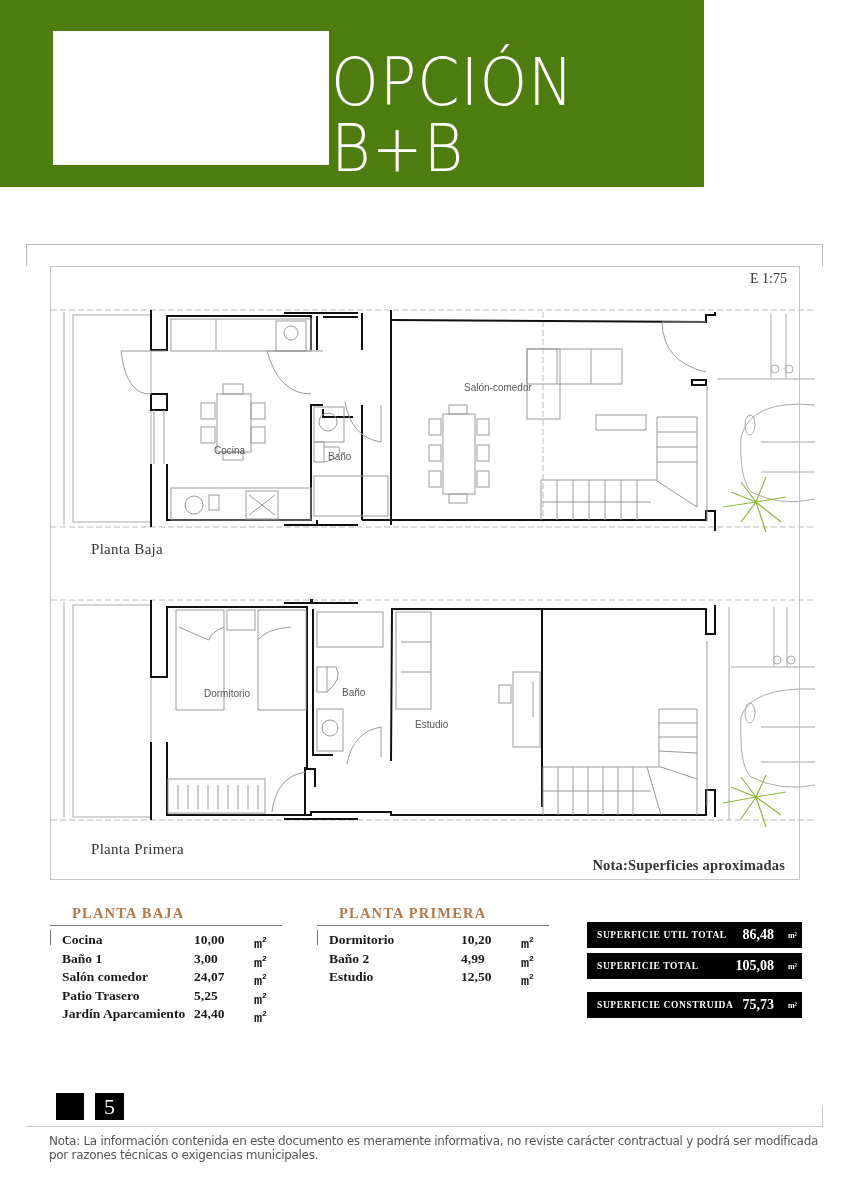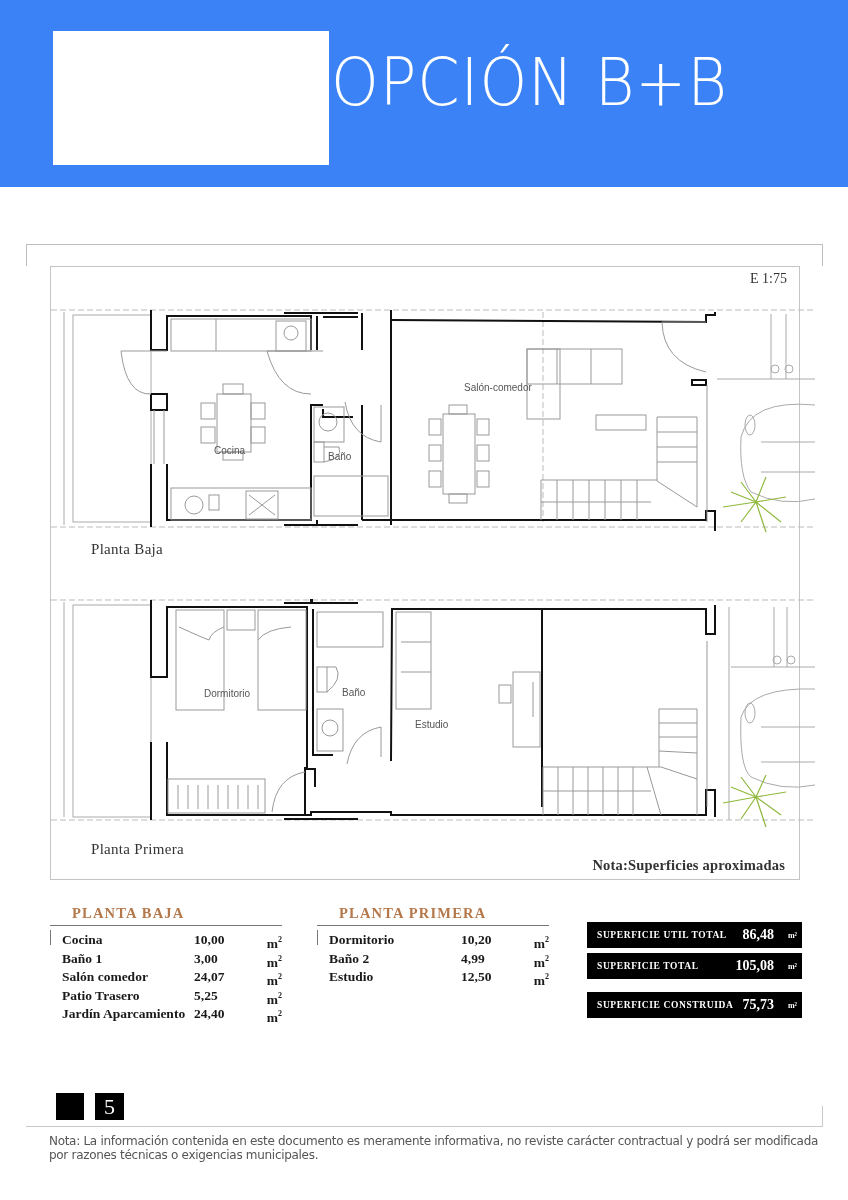--- a/index.html
+++ b/index.html
@@ -1,19 +1,19 @@
 <!DOCTYPE html>
 <html><head>
 <meta charset="utf-8">
 <style>
   * { box-sizing: border-box; margin: 0; padding: 0; }
   html, body { width: 848px; height: 1200px; background: #ffffff; overflow: hidden; }
   body { position: relative; font-family: "Liberation Serif", serif; color: #111; }
 
-  .header-band { position: absolute; left: 0; top: 0; width: 848px; height: 187px; background: #3b82f6; }
+  .header-band { position: absolute; left: 0; top: 0; width: 704px; height: 187px; background: #4d7c0f; }
   .logo-box { position: absolute; left: 53px; top: 31px; width: 276px; height: 134px; background: #fff; }
   .title { position: absolute; left: 331px; top: 50px; color: #fff; font-family: "DejaVu Sans", sans-serif; font-size: 66px; font-weight: 300; letter-spacing: 1px; line-height: 1; transform: scaleX(0.92); transform-origin: left top; }
 
   .outer-frame { position: absolute; left: 26px; top: 244px; width: 797px; height: 22px; border-top: 1px solid #bdbdbd; border-left: 1px solid #bdbdbd; border-right: 1px solid #bdbdbd; }
   .plan-frame { position: absolute; left: 50px; top: 266px; width: 750px; height: 614px; border: 1px solid #c4c4c4; }
   .scale { position: absolute; right: 12px; top: 4px; font-size: 14px; color: #333; }
 
   .floor-label { position: absolute; font-size: 15px; color: #333; letter-spacing: 0.3px; }
   .plan-note { position: absolute; right: 14px; bottom: 5px; font-size: 14.5px; color: #333; font-weight: bold; letter-spacing: 0.2px; }
 
@@ -21,21 +21,21 @@
   .room-label { font-family: "Liberation Sans", sans-serif; font-size: 10px; fill: #555; }
 
   .area-block { position: absolute; }
   .area-title { font-size: 14.5px; font-weight: bold; color: #b5784a; letter-spacing: 1.2px; margin-left: 22px; height: 20px; }
   .area-rule { border-top: 1px solid #777; width: 100%; }
   .area-rule-tick { position: absolute; left: 0; width: 1px; height: 15px; background: #777; }
   .area-list { padding-left: 12px; padding-top: 5px; }
   .area-row { display: flex; font-size: 13.5px; font-weight: bold; color: #1a1a1a; height: 18.5px; line-height: 18.5px; }
   .area-row .name { flex: 1; }
   .area-row .val { width: 60px; text-align: left; font-family: Liberation Serif, serif; }
-  .area-row .unit { width: 28px; text-align: right; }
+  .area-row .unit { width: 28px; text-align: left; font-family: Liberation Mono, monospace; }
   .area-row .unit sup { font-size: 8px; }
 
   .total-box { position: absolute; left: 587px; width: 215px; height: 26px; background: #000; color: #fff; display: flex; align-items: center; padding: 0 5px 0 10px; gap: 8px; }
   .total-box .lbl { font-size: 9.5px; font-weight: bold; letter-spacing: 0.6px; flex: 1; white-space: nowrap; }
   .total-box .num { font-size: 14px; font-weight: bold; margin-right: 6px; }
   .total-box .u { font-size: 8px; font-weight: bold; }
 
   .page-square { position: absolute; left: 56px; top: 1093px; width: 28px; height: 27px; background: #000; }
   .page-num { position: absolute; left: 95px; top: 1093px; width: 29px; height: 27px; background: #000; color: #fff; font-size: 22px; text-align: center; line-height: 27px; }
   .footer-rule { position: absolute; left: 26px; top: 1126px; width: 797px; border-top: 1px solid #c9c9c9; }

